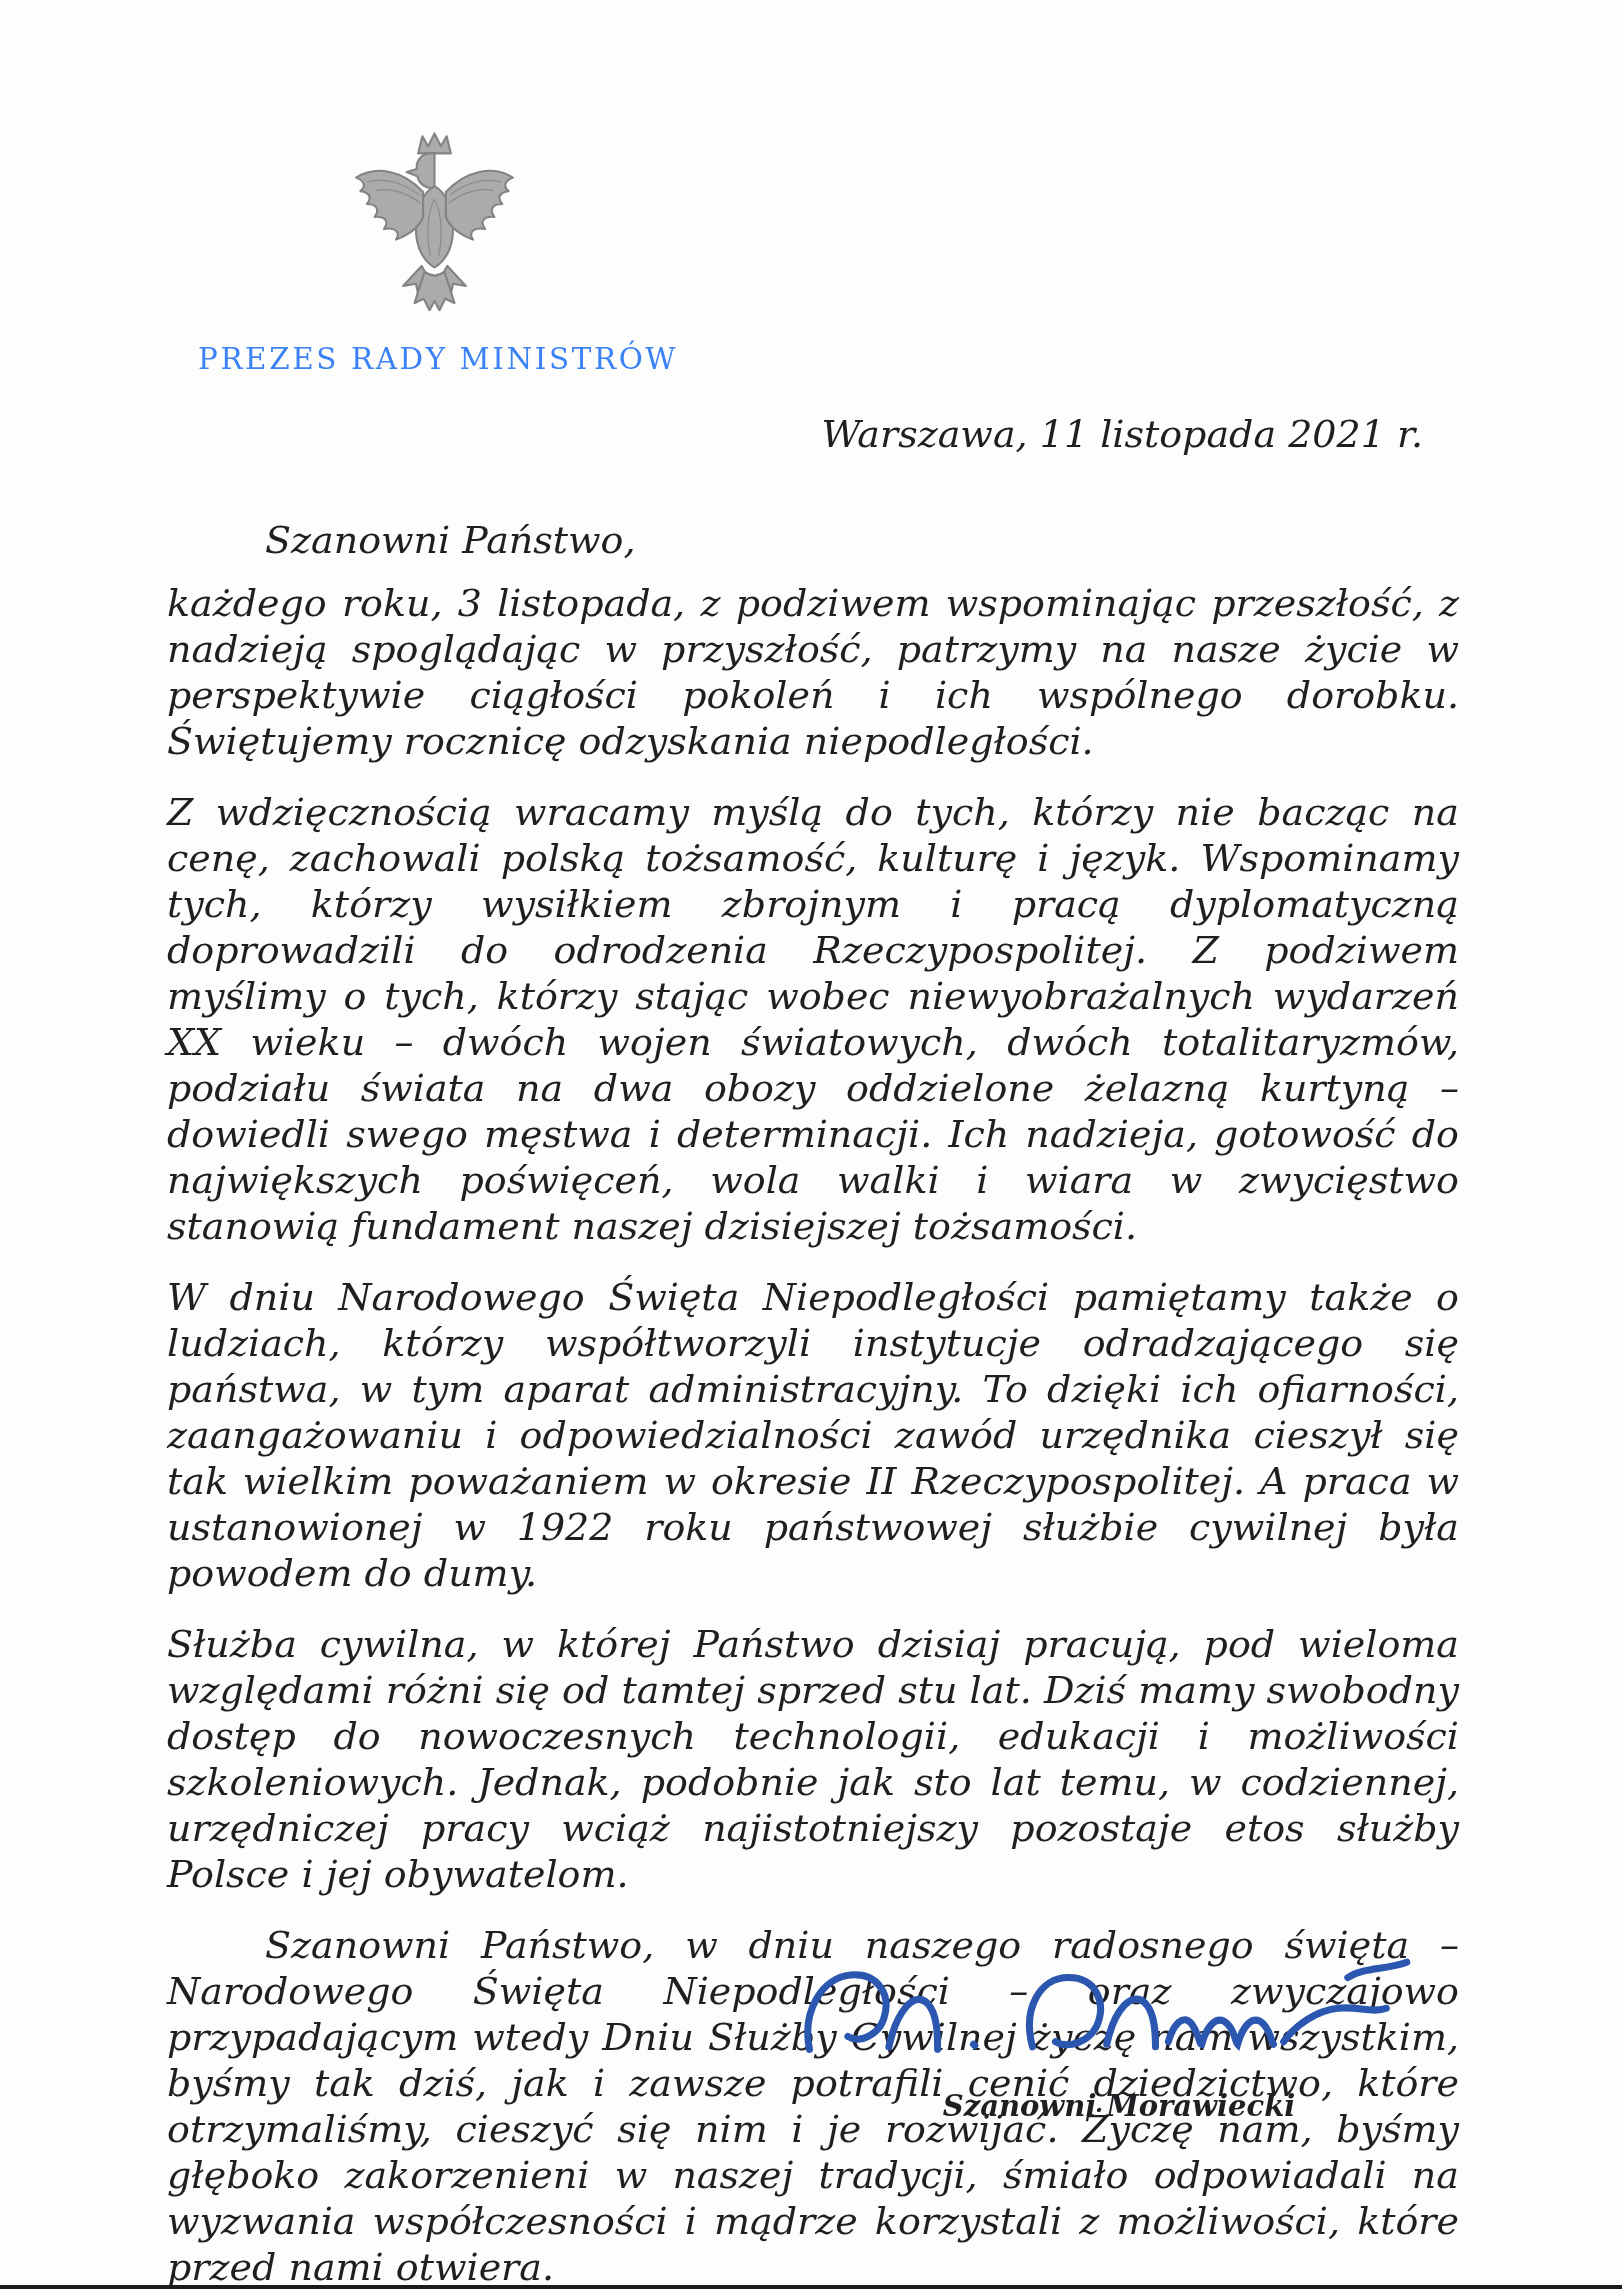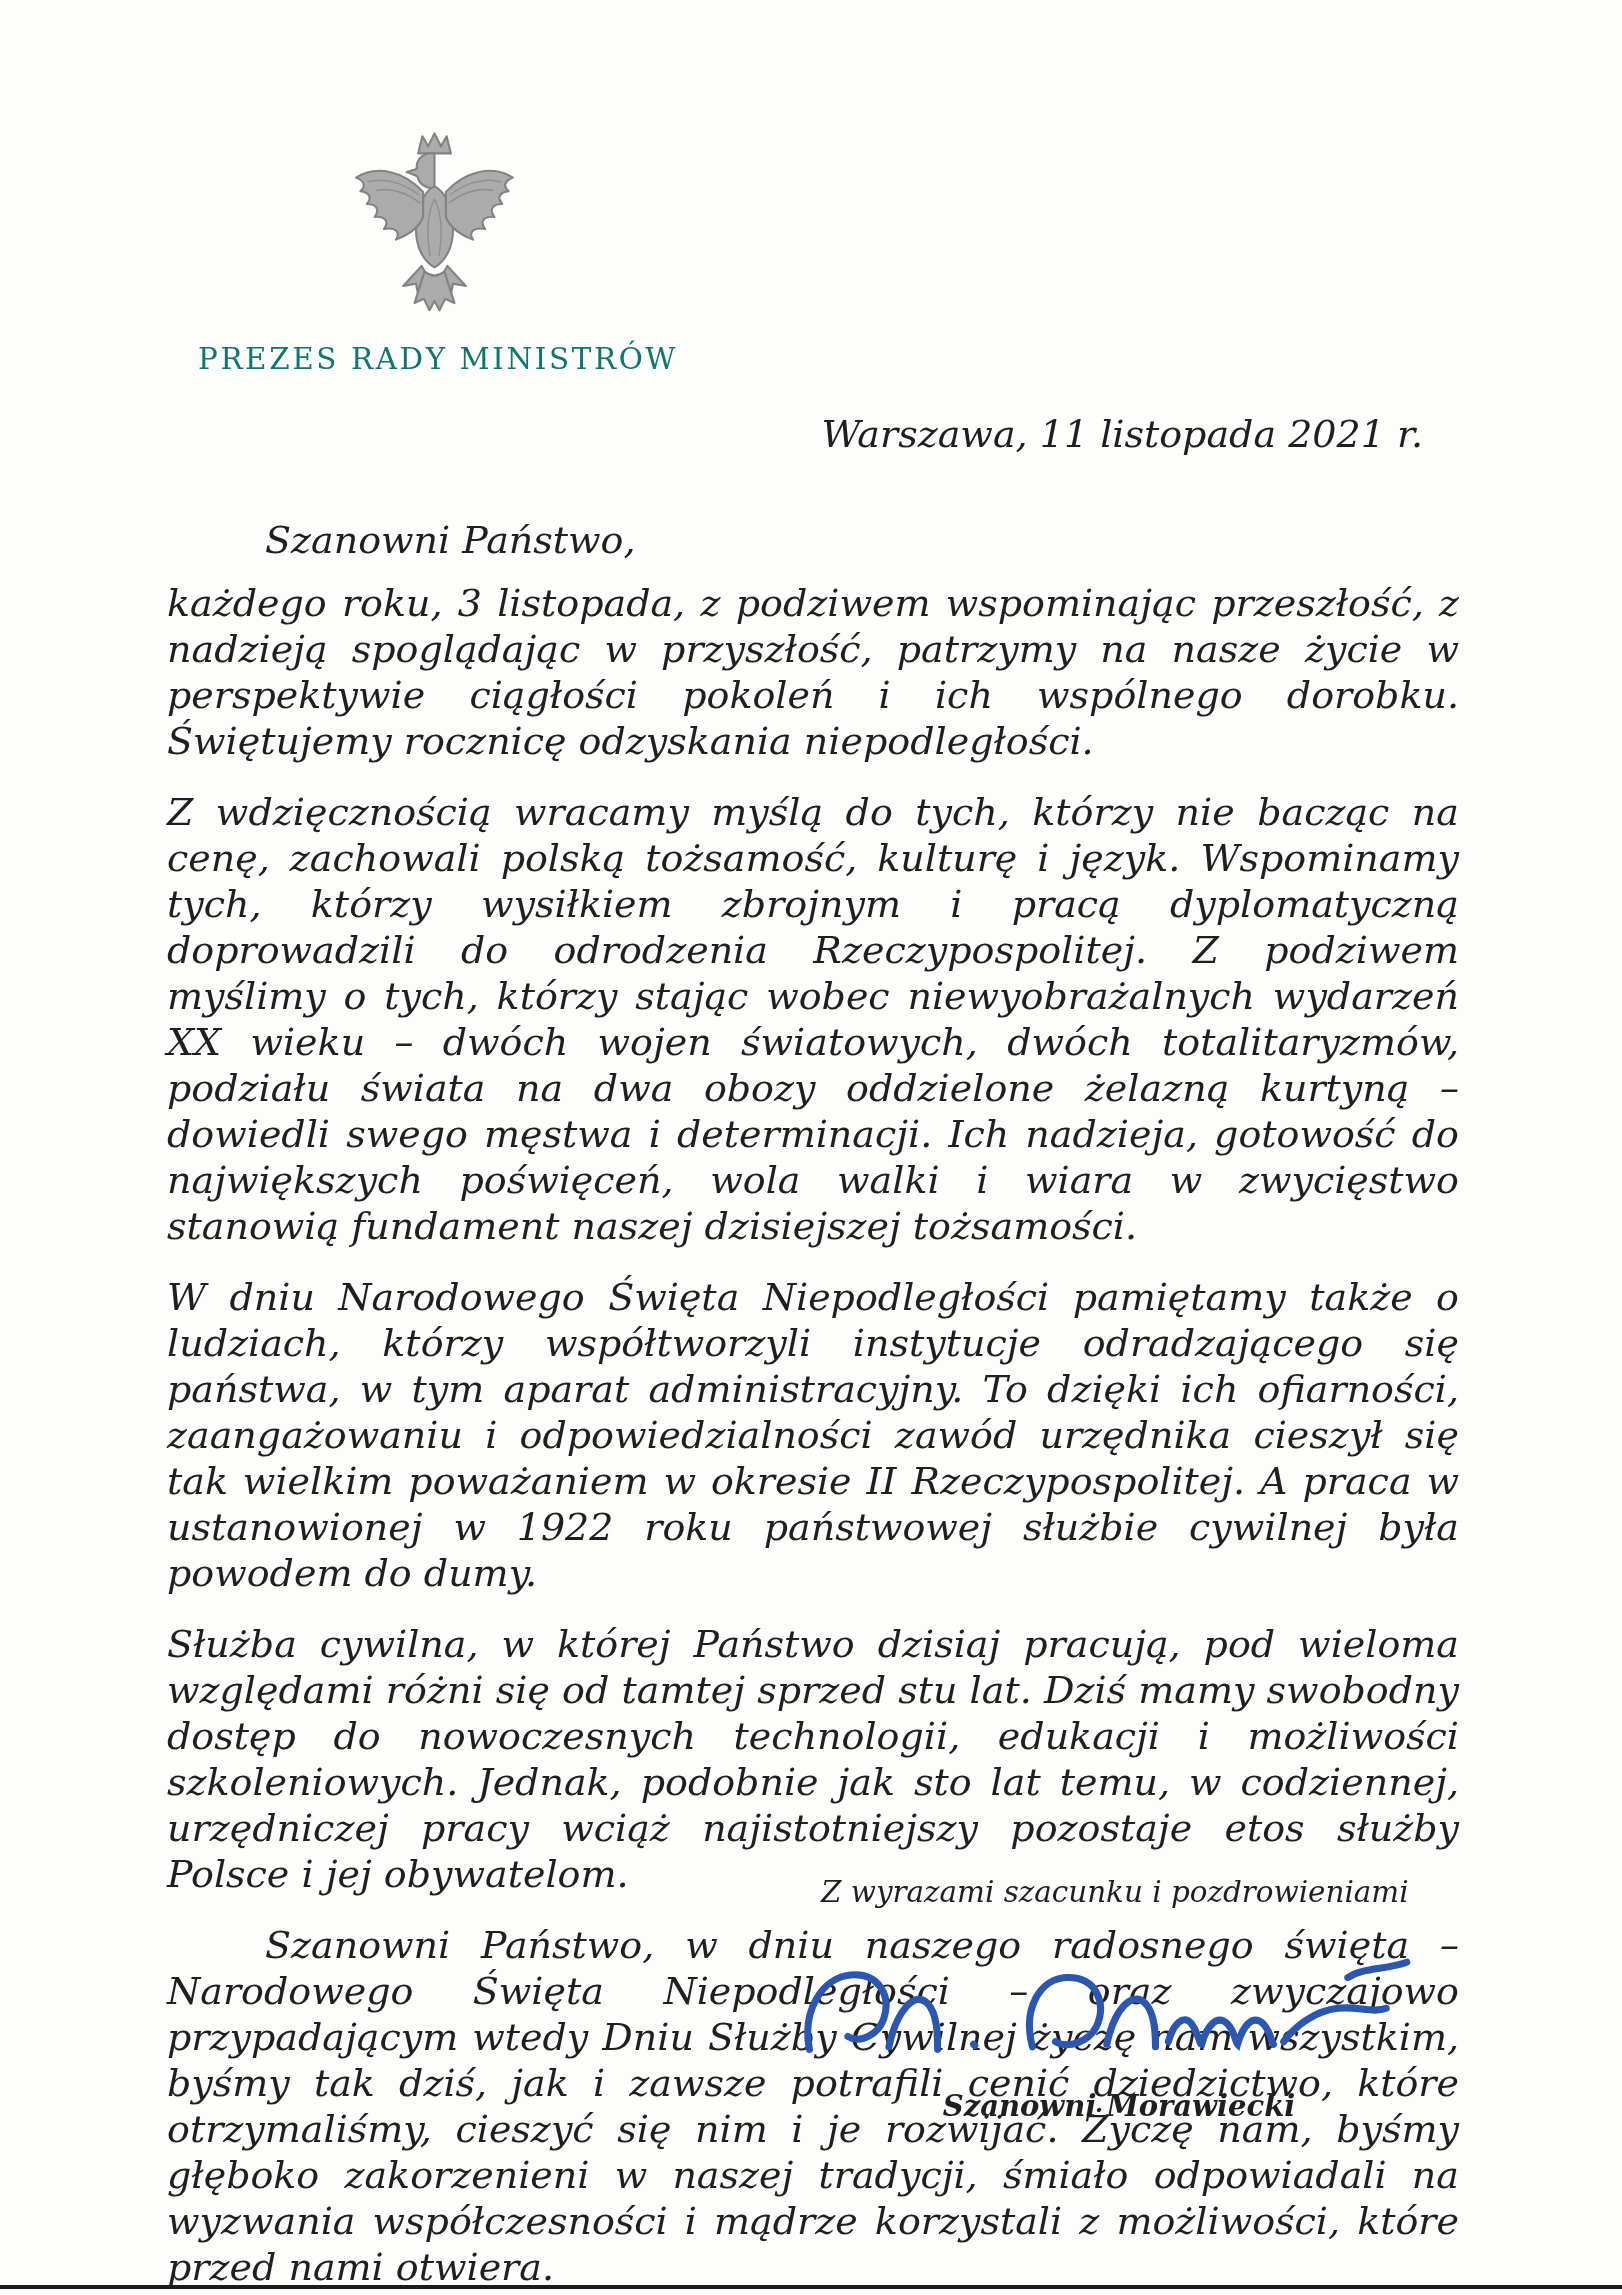--- a/index.html
+++ b/index.html
@@ -23,21 +23,21 @@
     width: 171px;
     height: 217px;
   }
   .emblem svg { width: 100%; height: 100%; }
   .letterhead {
     position: absolute;
     left: 198px;
     top: 342px;
     font-size: 29.4px;
     letter-spacing: 2.6px;
-    color: #0f766e;
+    color: #3b82f6;
     font-style: normal;
     white-space: nowrap;
   }
   .column {
     position: absolute;
     left: 167px;
     top: 411px;
     width: 1292px;
     font-style: italic;
     font-size: 38px;
@@ -134,21 +134,20 @@
   <div class="column">
     <div class="dateline">Warszawa, 11 listopada 2021 r.</div>
     <div class="salutation">Szanowni Państwo,</div>
     <div class="para">każdego roku, 3 listopada, z podziwem wspominając przeszłość, z nadzieją spoglądając w przyszłość, patrzymy na nasze życie w perspektywie ciągłości pokoleń i ich wspólnego dorobku. Świętujemy rocznicę odzyskania niepodległości.</div>
     <div class="para">Z wdzięcznością wracamy myślą do tych, którzy nie bacząc na cenę, zachowali polską tożsamość, kulturę i język. Wspominamy tych, którzy wysiłkiem zbrojnym i pracą dyplomatyczną doprowadzili do odrodzenia Rzeczypospolitej. Z podziwem myślimy o tych, którzy stając wobec niewyobrażalnych wydarzeń XX wieku – dwóch wojen światowych, dwóch totalitaryzmów, podziału świata na dwa obozy oddzielone żelazną kurtyną – dowiedli swego męstwa i determinacji. Ich nadzieja, gotowość do największych poświęceń, wola walki i wiara w zwycięstwo stanowią fundament naszej dzisiejszej tożsamości.</div>
     <div class="para">W dniu Narodowego Święta Niepodległości pamiętamy także o ludziach, którzy współtworzyli instytucje odradzającego się państwa, w tym aparat administracyjny. To dzięki ich ofiarności, zaangażowaniu i odpowiedzialności zawód urzędnika cieszył się tak wielkim poważaniem w okresie II Rzeczypospolitej. A praca w ustanowionej w 1922 roku państwowej służbie cywilnej była powodem do dumy.</div>
     <div class="para">Służba cywilna, w której Państwo dzisiaj pracują, pod wieloma względami różni się od tamtej sprzed stu lat. Dziś mamy swobodny dostęp do nowoczesnych technologii, edukacji i możliwości szkoleniowych. Jednak, podobnie jak sto lat temu, w codziennej, urzędniczej pracy wciąż najistotniejszy pozostaje etos służby Polsce i jej obywatelom.</div>
     <div class="para indented">Szanowni Państwo, w dniu naszego radosnego święta – Narodowego Święta Niepodległości – oraz zwyczajowo przypadającym wtedy Dniu Służby Cywilnej życzę nam wszystkim, byśmy tak dziś, jak i zawsze potrafili cenić dziedzictwo, które otrzymaliśmy, cieszyć się nim i je rozwijać. Życzę nam, byśmy głęboko zakorzenieni w naszej tradycji, śmiało odpowiadali na wyzwania współczesności i mądrze korzystali z możliwości, które przed nami otwiera.</div>
   </div>
 
-  <div class="closing-block">Z wyrazami szacunku i pozdrowieniami</div>
 
   <div class="signature">
     <svg viewBox="0 0 500 110" xmlns="http://www.w3.org/2000/svg">
       <g fill="none" stroke="#2b57b0" stroke-width="5.5" stroke-linecap="round">
 
         <path d="M12 90 C6 60 22 34 44 32 C66 30 76 48 70 66 C66 78 52 86 42 80"></path>
         <path d="M74 88 C80 60 94 44 104 54 C112 62 112 80 112 90"></path>
         <path d="M140 86 l1 1"></path>
 
         <path d="M186 88 C178 58 192 34 214 34 C236 34 244 54 236 72 C230 84 214 90 204 84"></path>

